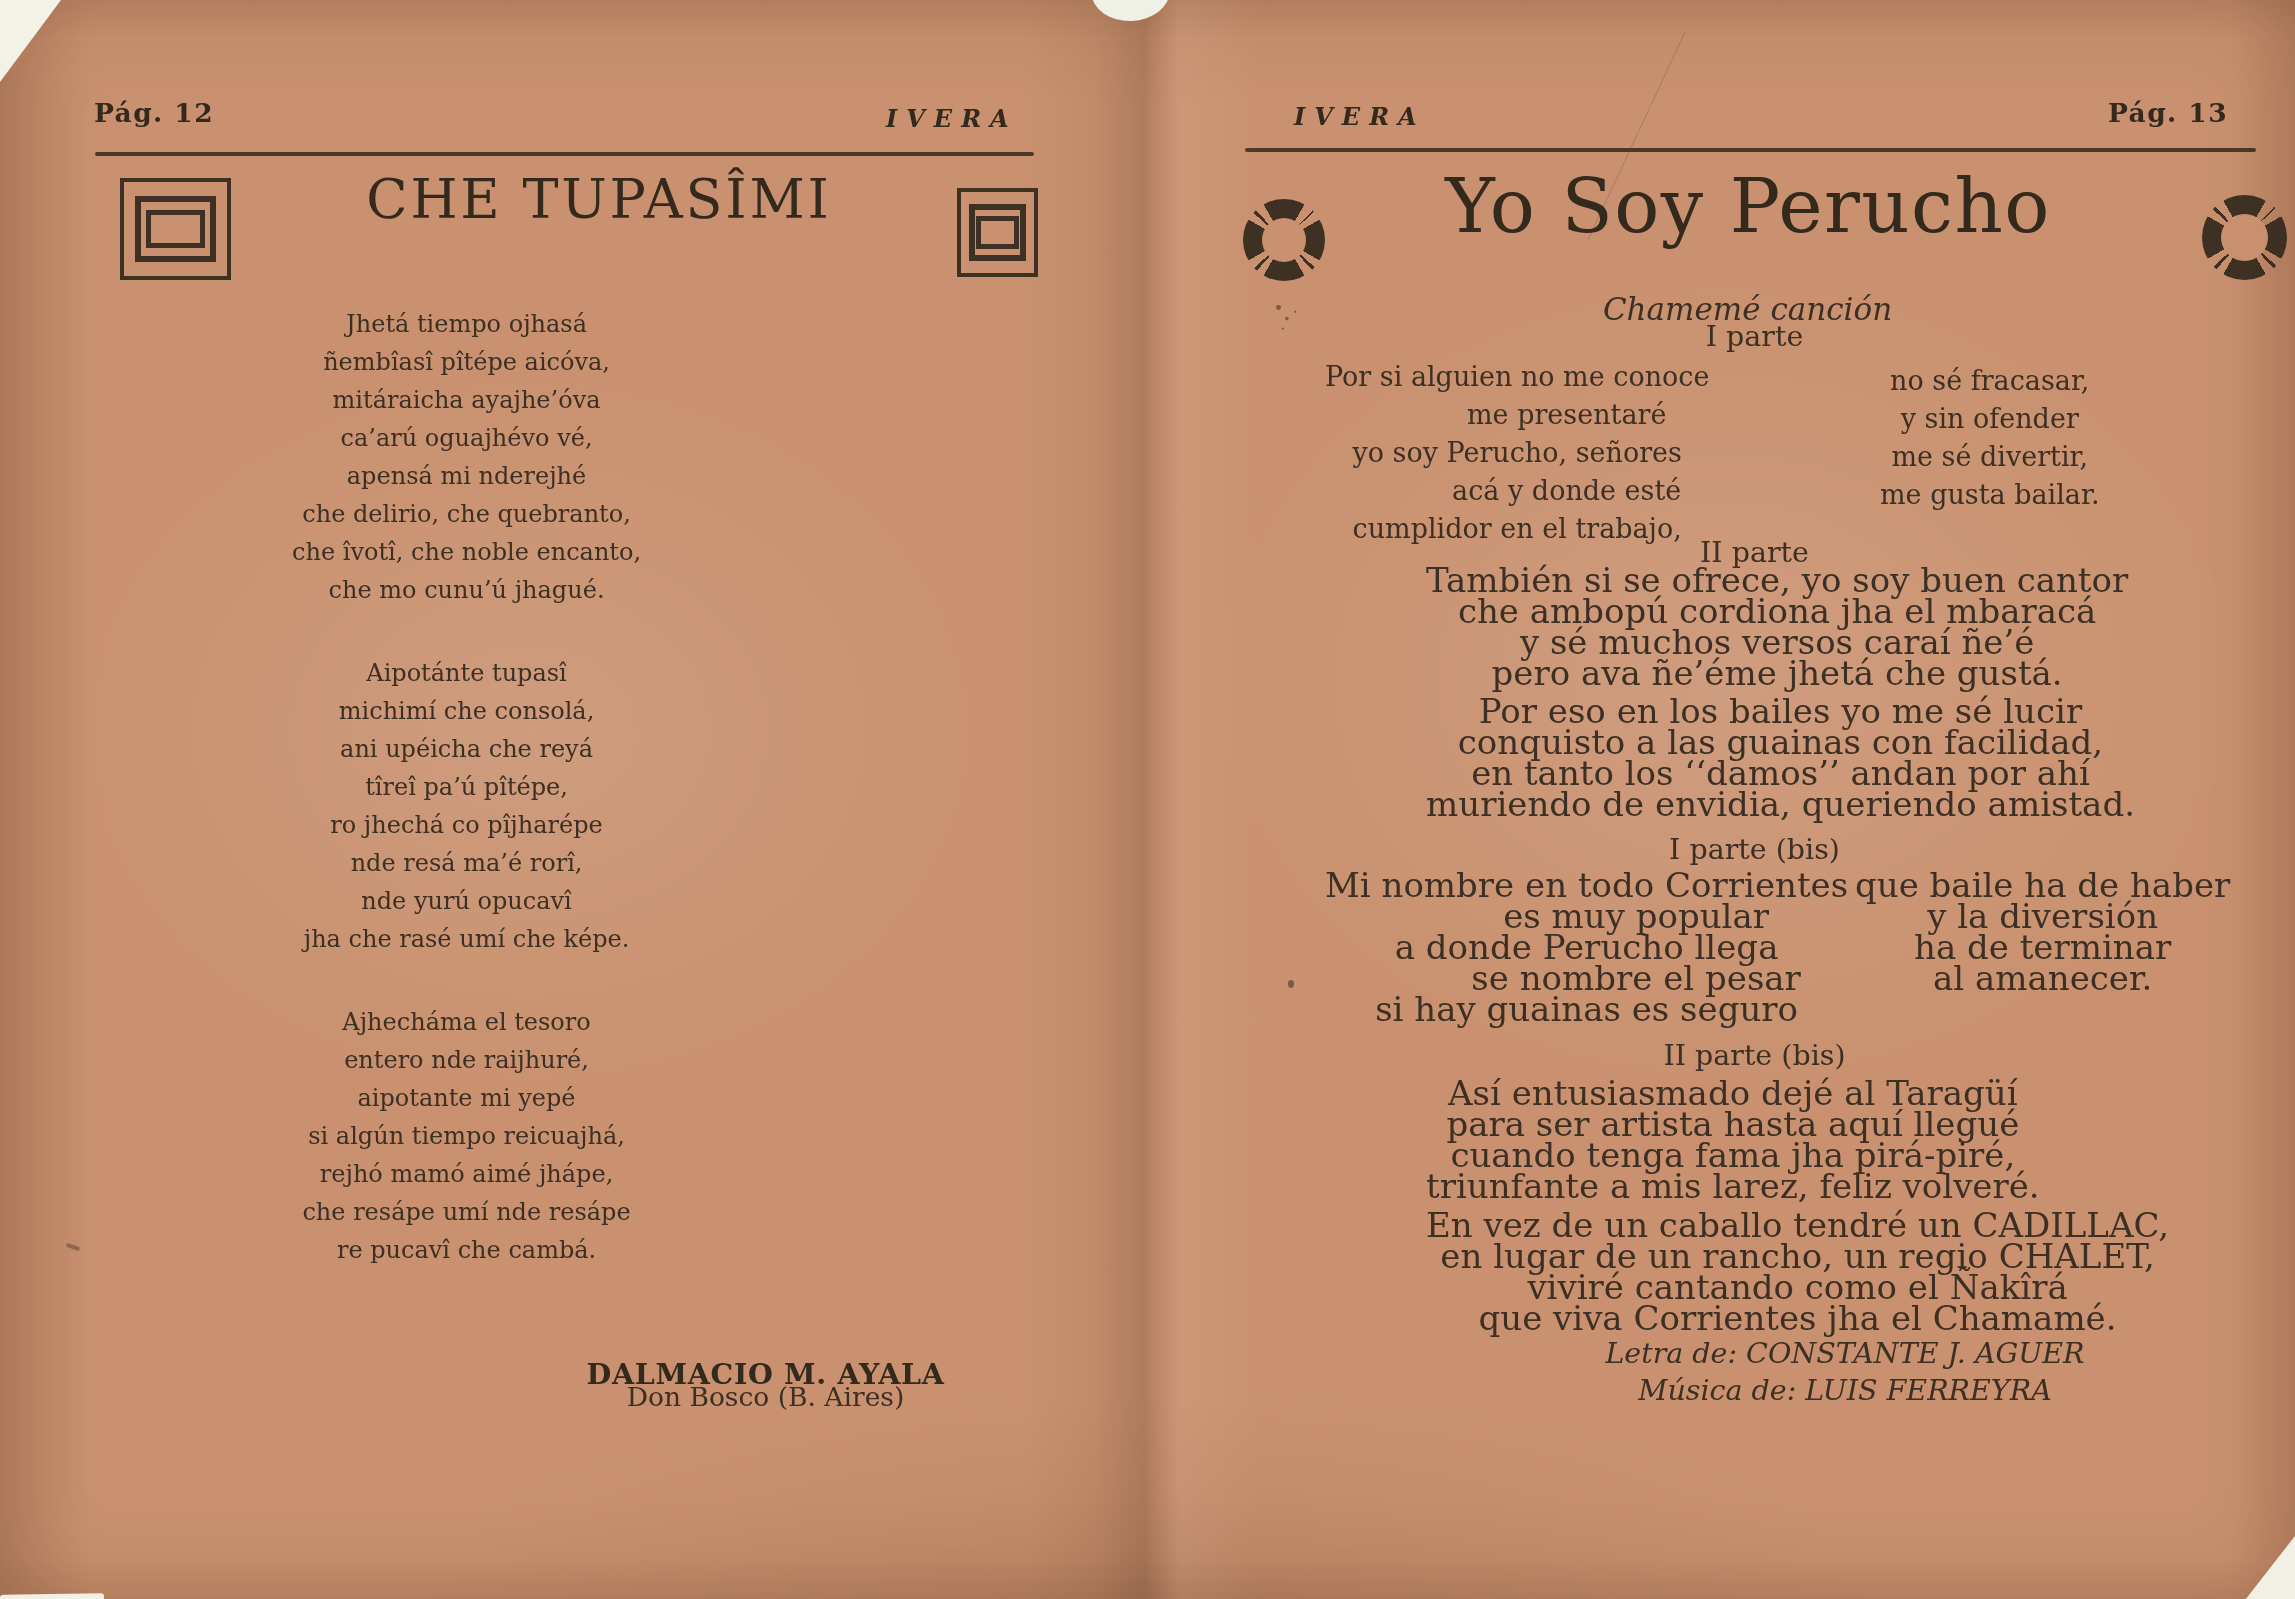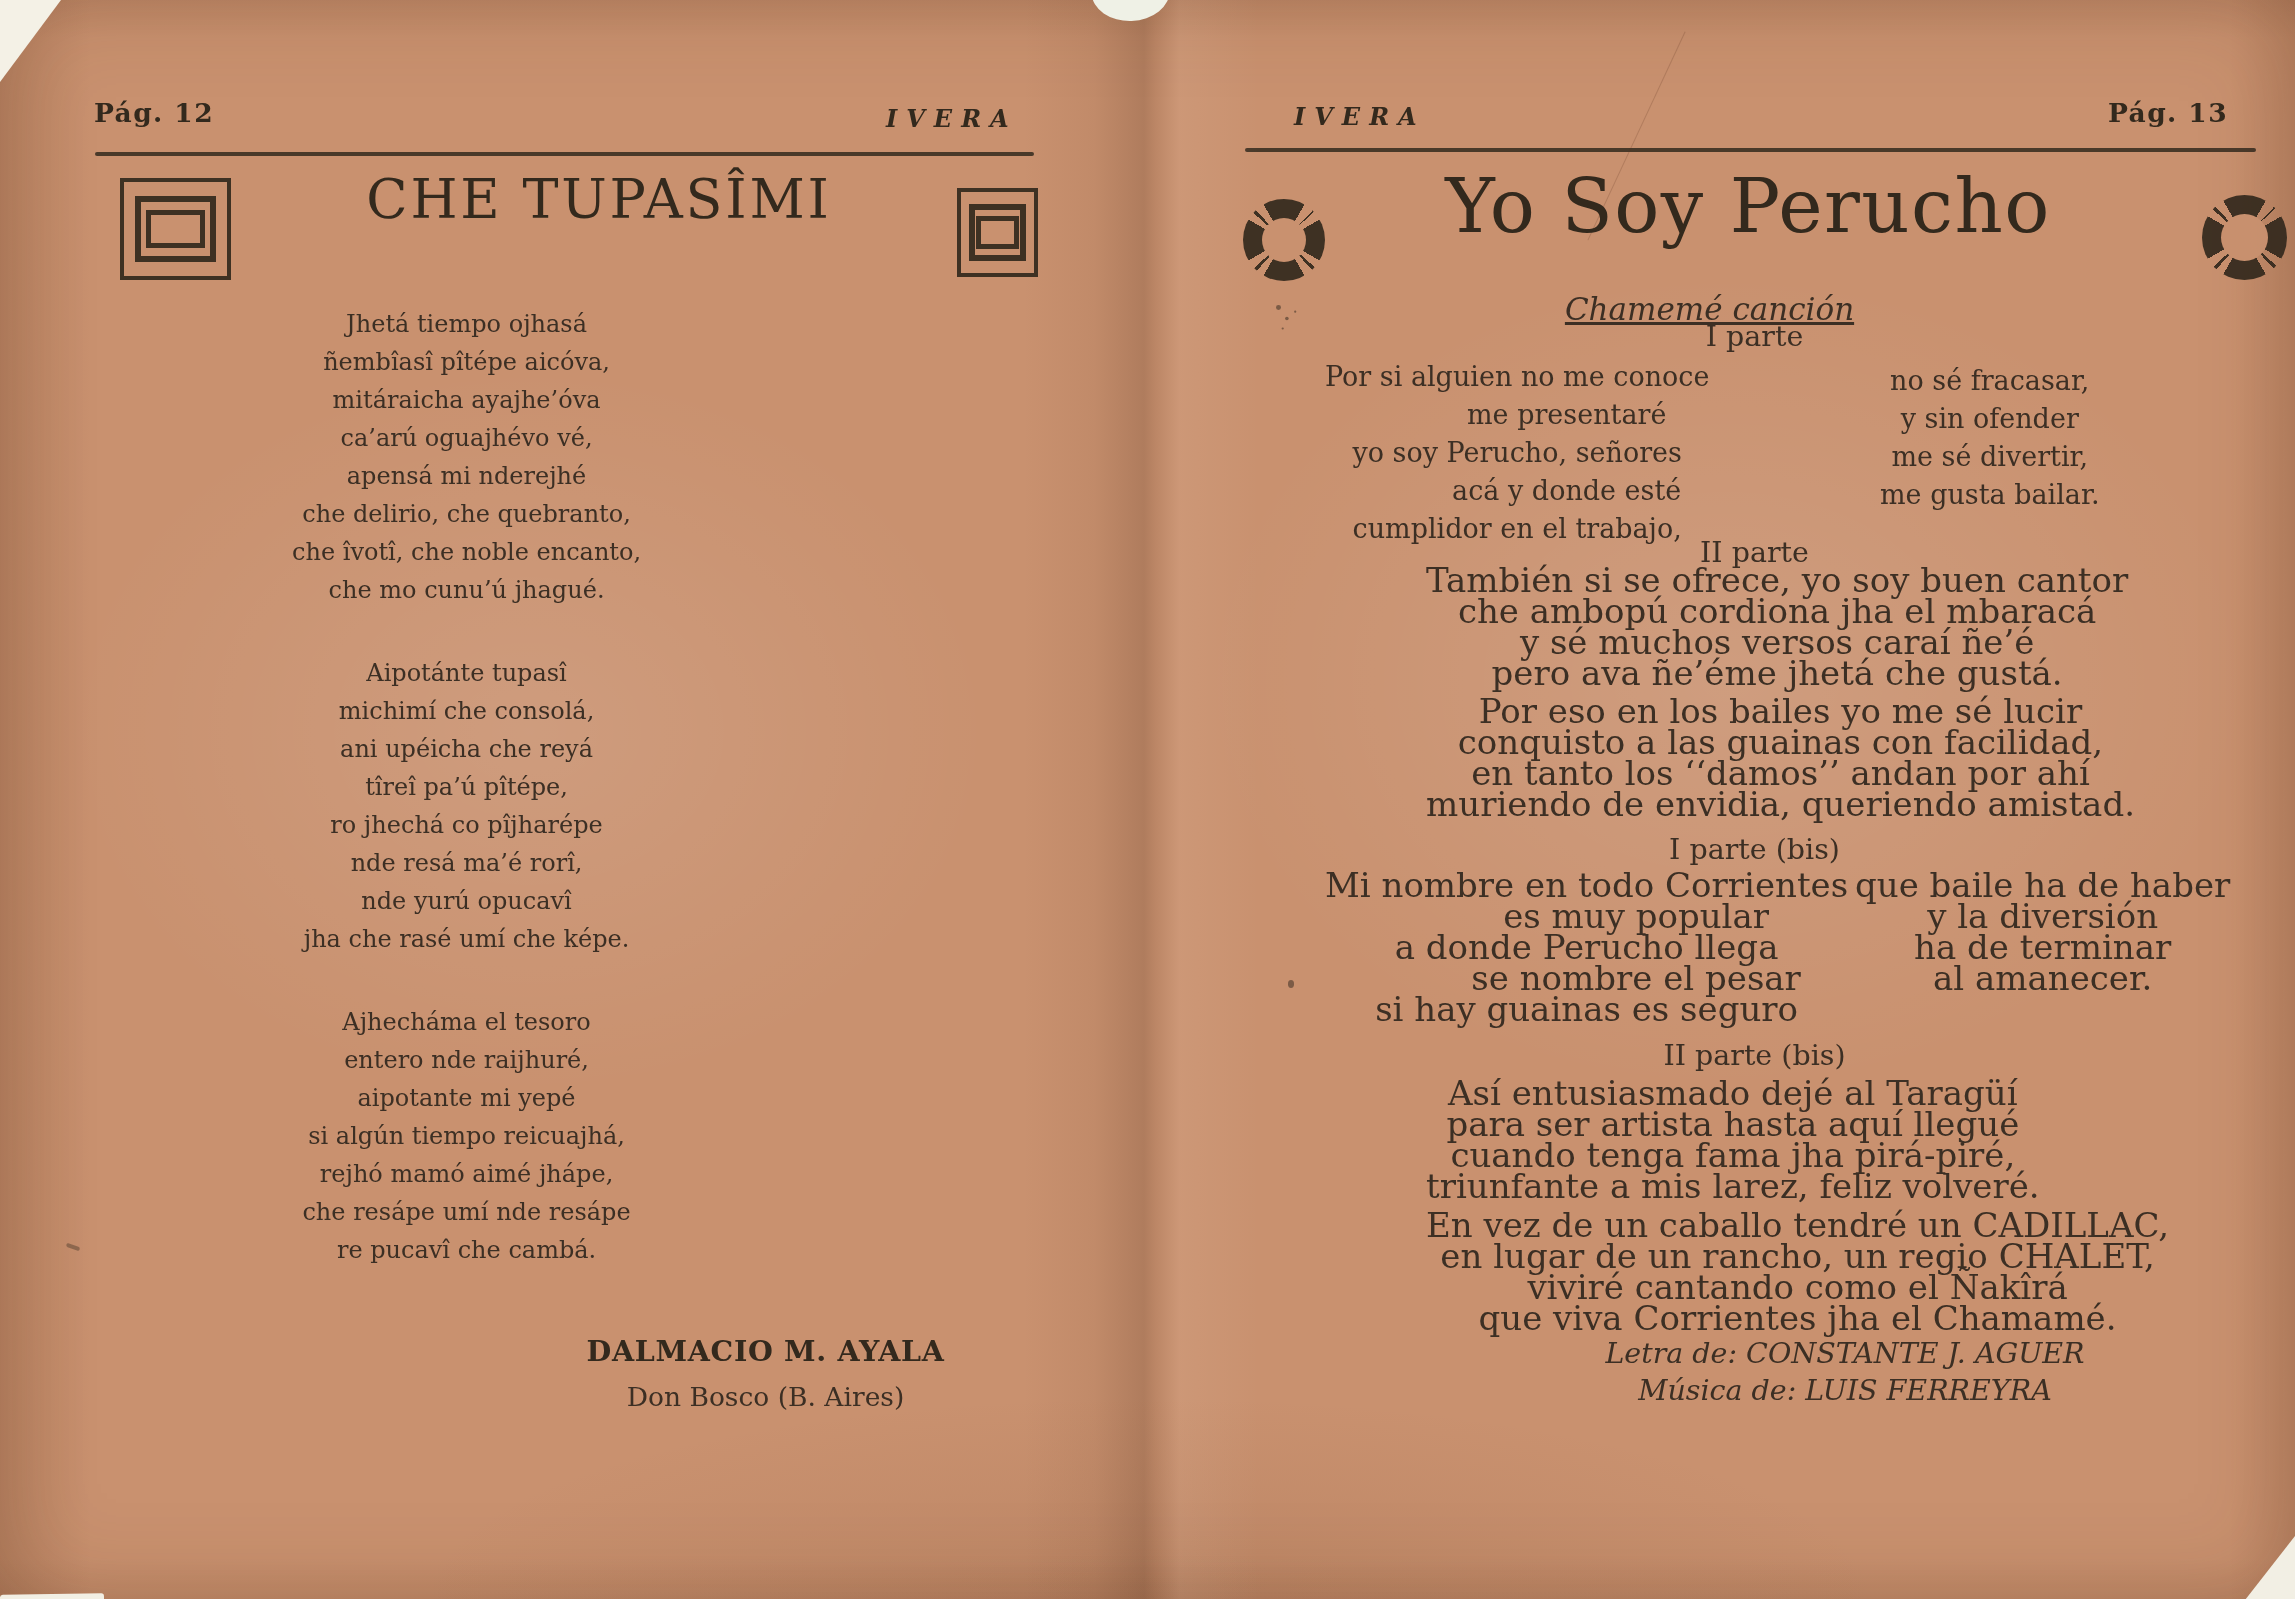--- a/index.html
+++ b/index.html
@@ -44,21 +44,21 @@
   .title-big{font-size:75px;letter-spacing:1.4px;text-align:center;color:var(--ink-dark);white-space:nowrap;}
   .subtitle{font-style:italic;font-size:31px;text-align:center;}
   .sec-heading{font-size:28.5px;text-align:center;}
   
   .pline{display:block;white-space:nowrap;}
   .poem-left{font-size:24px;line-height:38px;}
   .poem-left .stanza{margin-bottom:45px;}
   .col-big{font-size:27px;line-height:38px;}
   .body-right{font-size:34px;line-height:31px;}
   .ind{padding-left:99px;}
-  .author-name{font-weight:700;font-size:28.5px;letter-spacing:0.7px;color:var(--ink-dark);}
+  .author-name{font-weight:700;font-size:28.5px;letter-spacing:0.7px;color:var(--ink-dark);margin-top:23px;}
   .author-loc{font-size:26.5px;text-align:center;}
   .credits{font-style:italic;font-size:28.5px;line-height:37px;text-align:center;}
   
   .rect-orn{box-sizing:border-box;border:4.2px solid var(--ink-dark);display:flex;align-items:center;justify-content:center;z-index:2;opacity:.92;}
   .rect-orn-in{box-sizing:border-box;width:78%;height:70%;border:6.3px solid var(--ink-dark);display:flex;align-items:center;justify-content:center;}
   .rect-orn-in::before{content:"";display:block;width:72%;height:52%;border:5.6px solid var(--ink-dark);}
   .ring-orn{border-radius:50%;z-index:2;opacity:.92;
     background:
       conic-gradient(from 44deg, var(--ink-dark) 0 2.5deg, rgba(0,0,0,0) 2.5deg 87.5deg,
         var(--ink-dark) 87.5deg 92.5deg, rgba(0,0,0,0) 92.5deg 177.5deg,
@@ -137,21 +137,21 @@
 
   <div>
     <div class="abs txt journal" style="left:1294px;top:102px;">IVERA</div>
     <div class="abs txt pagenum" style="left:2054px;top:97px;width:174px;text-align:right;">Pág. 13</div>
     <div class="abs rule" style="left:1245px;top:148px;width:1011px;"></div>
 
     <div class="abs ring-orn" style="left:1243px;top:199px;width:82px;height:82px;"></div>
     <div class="abs ring-orn" style="left:2202px;top:195px;width:85px;height:85px;"></div>
 
     <h1 class="abs txt title-big" style="left:1351px;top:162px;width:794px;margin:0;font-weight:400;">Yo Soy Perucho</h1>
-    <div class="abs txt subtitle" style="left:1396px;top:291px;width:627px;text-decoration:underline;">Chamemé canción</div>
+    <div class="abs txt subtitle" style="left:1434px;top:291px;width:627px;">Chamemé canción</div>
 
     <div class="abs txt sec-heading" style="left:1337px;top:320px;width:835px;">I parte</div>
     <div class="abs txt col-big" style="left:1325px;top:358px;">
       <span class="pline">Por si alguien no me conoce</span>
       <span class="pline ind">me presentaré</span>
       <span class="pline">yo soy Perucho, señores</span>
       <span class="pline ind">acá y donde esté</span>
       <span class="pline">cumplidor en el trabajo,</span>
     </div>
     <div class="abs txt col-big" style="left:1880px;top:362px;">

